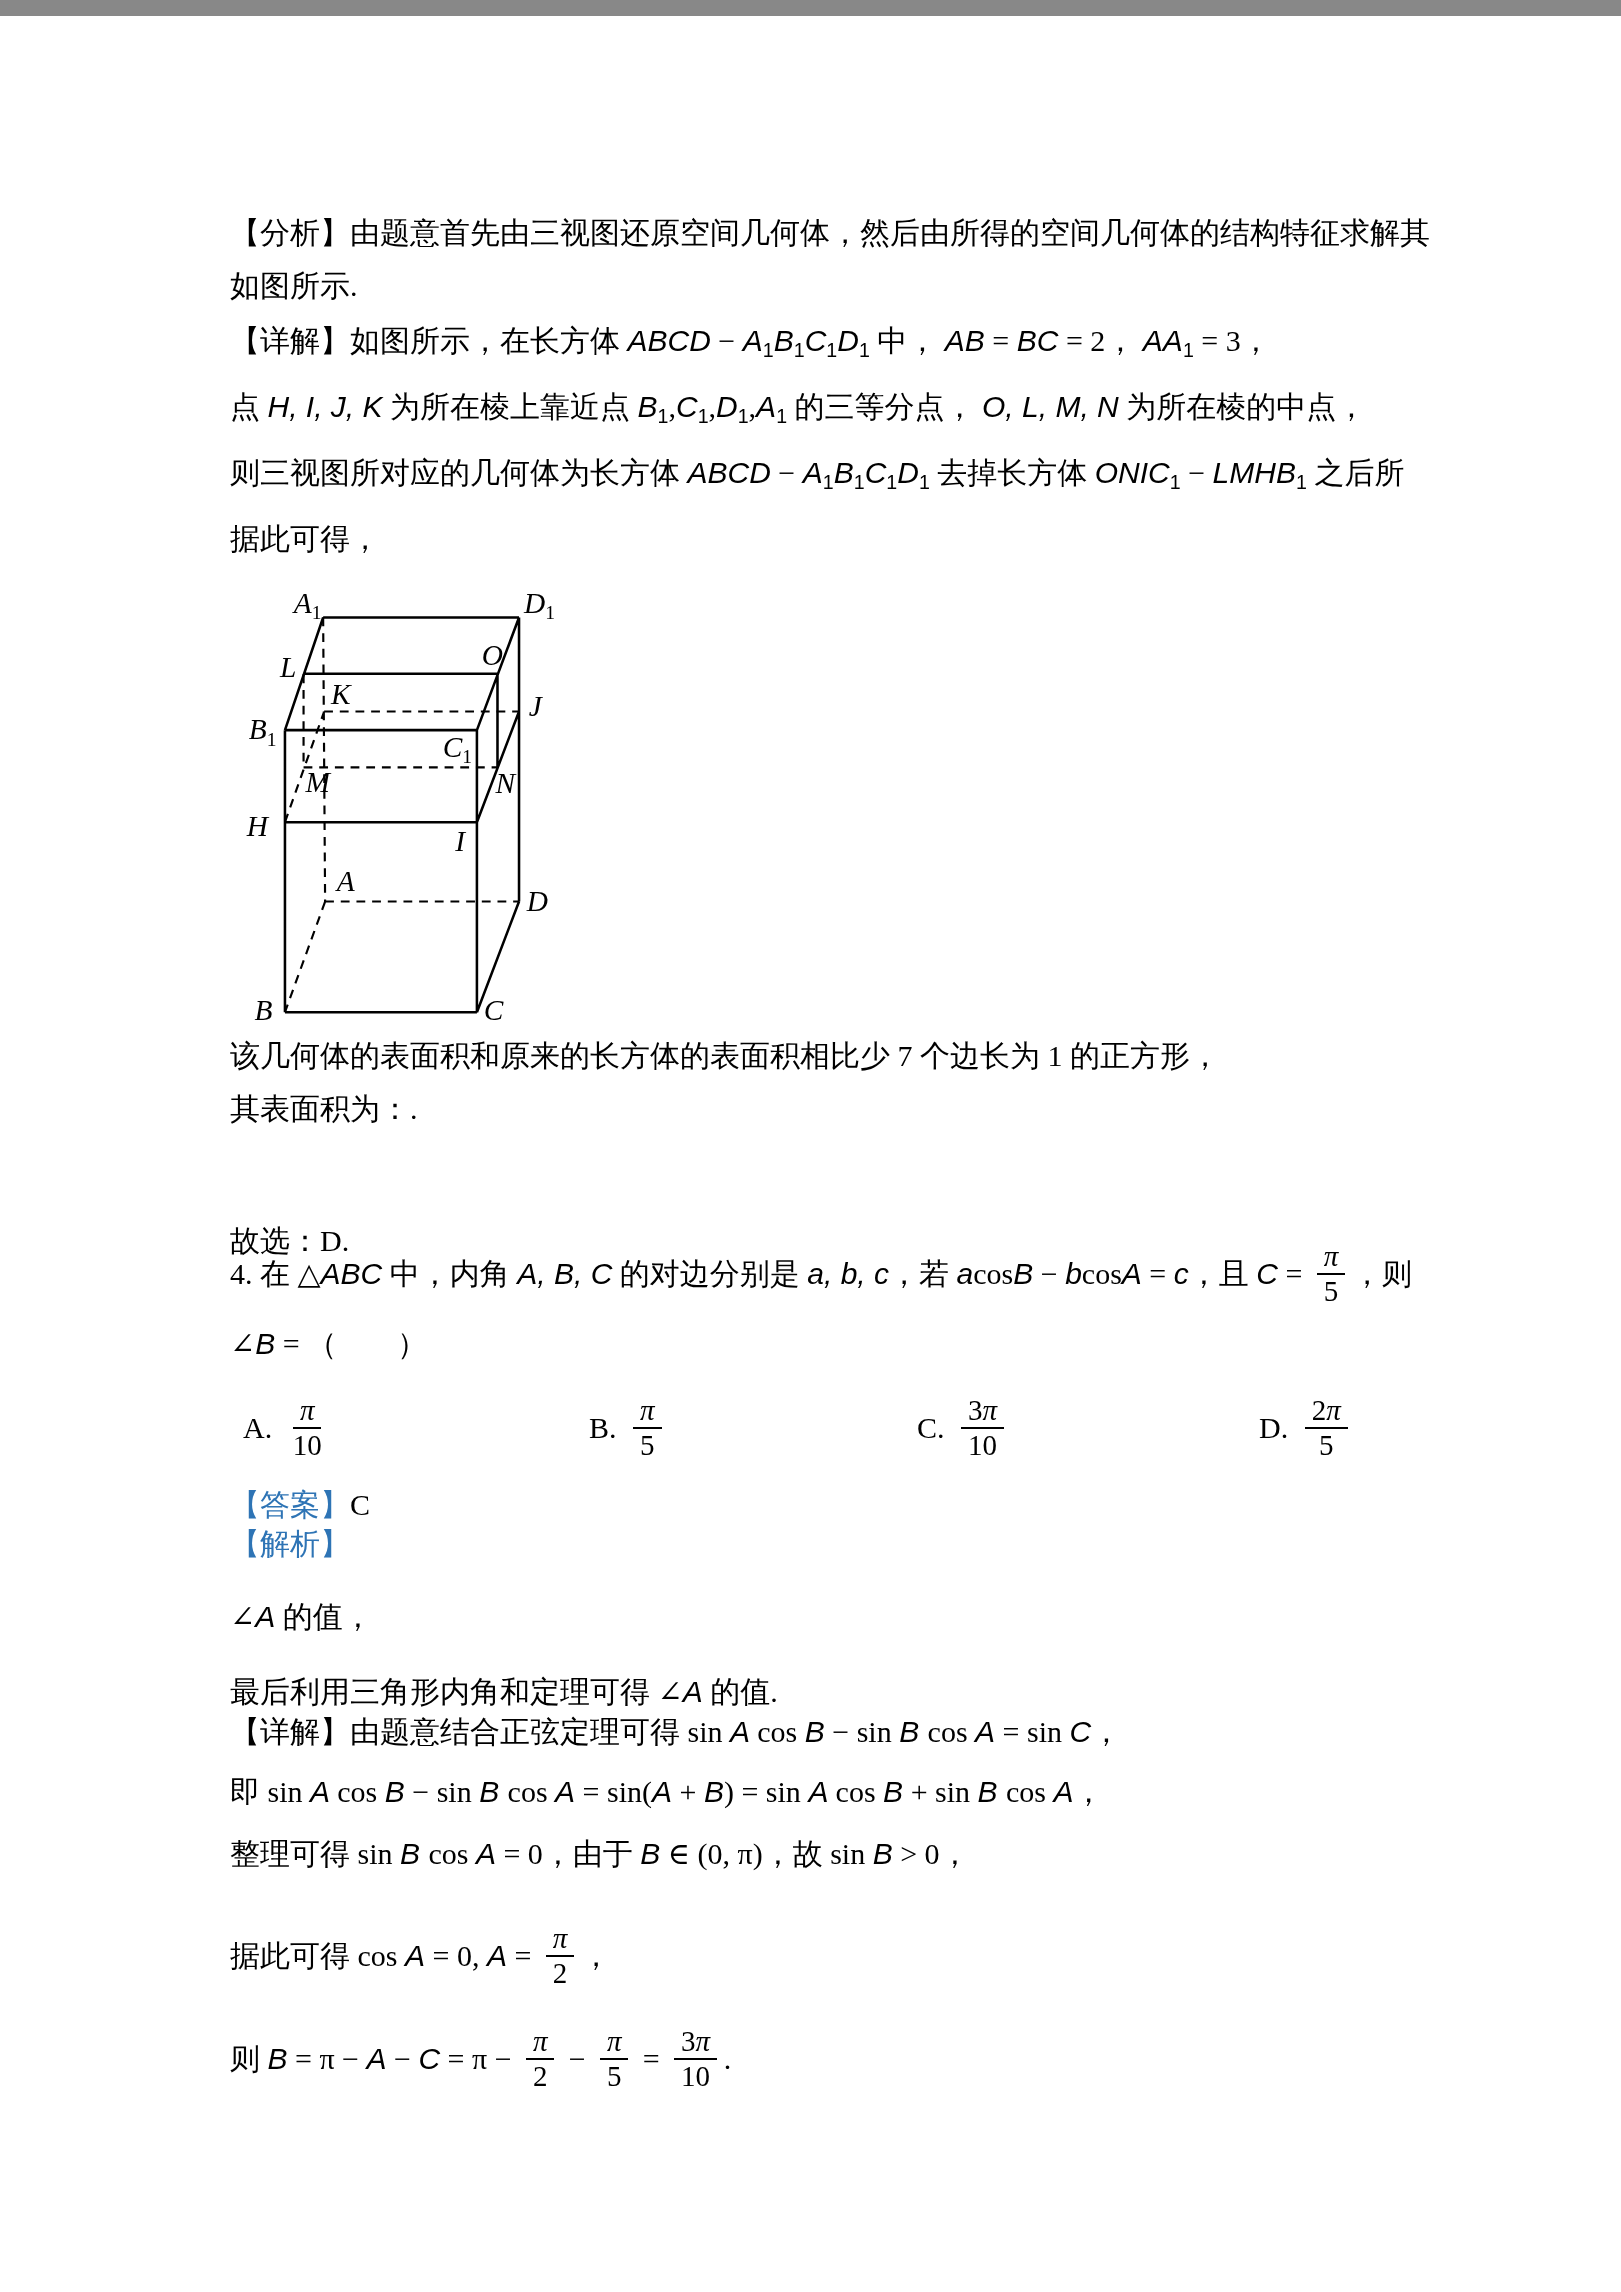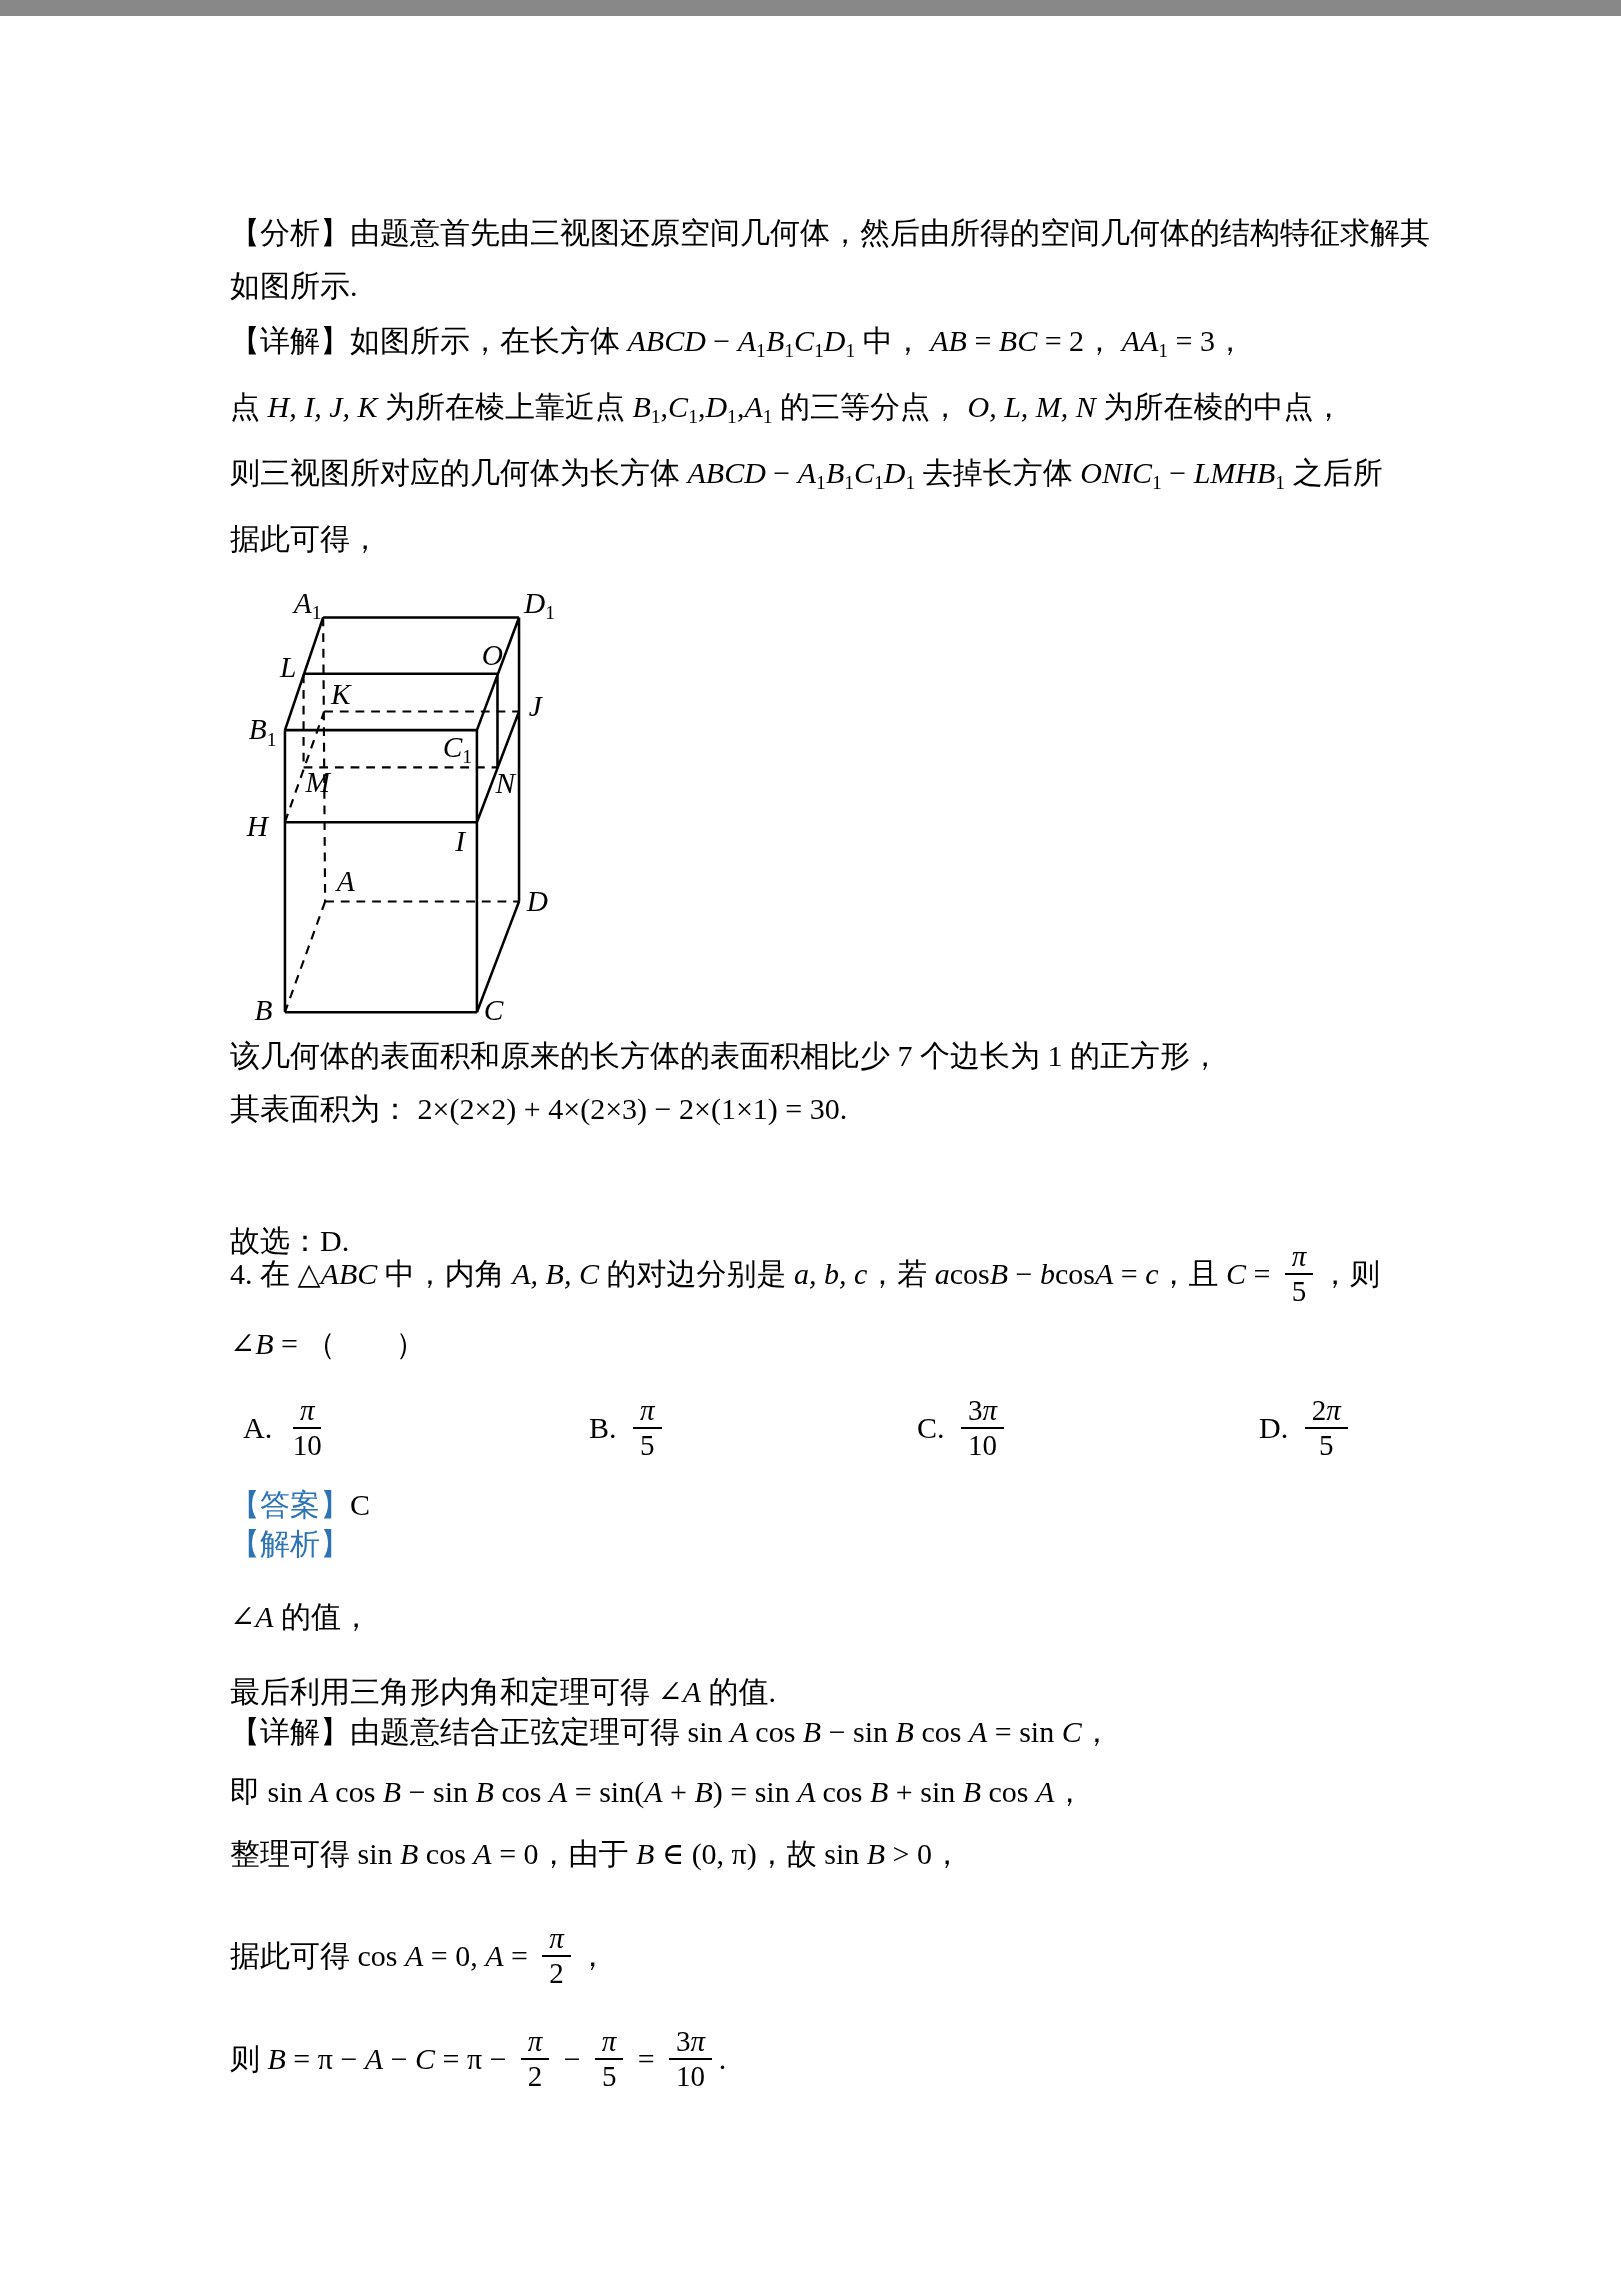--- a/index.html
+++ b/index.html
@@ -16,21 +16,21 @@
   }
   .line{
     position:absolute;
     left:230px;
     display:flex;
     align-items:center;
     white-space:pre;
     line-height:1.35;
   }
   .seg-cn{font-style:normal;}
-  .seg-m{font-style:italic;font-family:Liberation Serif, serif;}
+  .seg-m{font-style:italic;font-family:Liberation Sans, sans-serif;}
   .seg-r{font-style:normal;}
   .seg-tag{color:var(--accent,#2E74B5);font-style:normal;}
   .seg-m sub,.seg-r sub{font-size:19.6px;font-style:normal;line-height:0;vertical-align:-5.9px;}
   .frac{
     display:inline-flex;flex-direction:column;align-items:center;
     vertical-align:middle;margin:0 6.9px;line-height:1.08;font-size:29px;
   }
   .frac .fn{border-bottom:2px solid #000;padding:0 6.9px 1px 6.9px;text-align:center;}
   .frac .fd{padding:1px 3.9px 0 3.9px;text-align:center;}
   .pi{font-style:italic;}
@@ -85,21 +85,21 @@
       <text x="506" y="792" class="flabel">N</text>
       <text x="252" y="836" class="flabel">H</text>
       <text x="465" y="851" class="flabel">I</text>
       <text x="344" y="892" class="flabel">A</text>
       <text x="538" y="913" class="flabel">D</text>
       <text x="260" y="1024" class="flabel">B</text>
       <text x="494" y="1024" class="flabel">C</text>
     </svg>
 
   <div class="line" style="top:1020px"><span class="seg-cn">该几何体的表面积和原来的长方体的表面积相比少 7 个边长为 1 的正方形，</span></div>
-  <div class="line" style="top:1073px"><span class="seg-cn">其表面积为：</span><span class="seg-r"> 2×(2×2) + 4×(2×3) − 2×(1×1) = 30</span><span class="seg-cn">.</span></div>
+  <div class="line" style="top:1073px"><span class="seg-cn">其表面积为：</span><span class="seg-cn">.</span></div>
   <div class="line" style="top:1205px"><span class="seg-cn">故选：</span><span class="seg-r">D.</span></div>
 
   <div class="line" style="top:1225px"><span class="seg-r">4. </span><span class="seg-cn">在 </span><span class="seg-r">△</span><span class="seg-m">ABC</span><span class="seg-cn"> 中，内角 </span><span class="seg-m">A, B, C</span><span class="seg-cn"> 的对边分别是 </span><span class="seg-m">a, b, c</span><span class="seg-cn">，若 </span><span class="seg-m">a</span><span class="seg-r">cos</span><span class="seg-m">B</span><span class="seg-r"> − </span><span class="seg-m">b</span><span class="seg-r">cos</span><span class="seg-m">A</span><span class="seg-r"> = </span><span class="seg-m">c</span><span class="seg-cn">，且 </span><span class="seg-m">C</span><span class="seg-r"> = </span><span class="frac"><span class="fn"><span class="pi">π</span></span><span class="fd"><span>5</span></span></span><span class="seg-cn">，则</span></div>
   <div class="line" style="top:1308px"><span class="seg-r">∠</span><span class="seg-m">B</span><span class="seg-r"> = </span><span class="seg-cn">（　　）</span></div>
 
   <div class="option" style="left:243px;top:1379px">
     <span class="olabel seg-r">A.</span>
     <span class="frac"><span class="fn"><span class="pi">π</span></span><span class="fd"><span>1</span><span>0</span></span></span>
   </div>
   <div class="option" style="left:589px;top:1379px">

